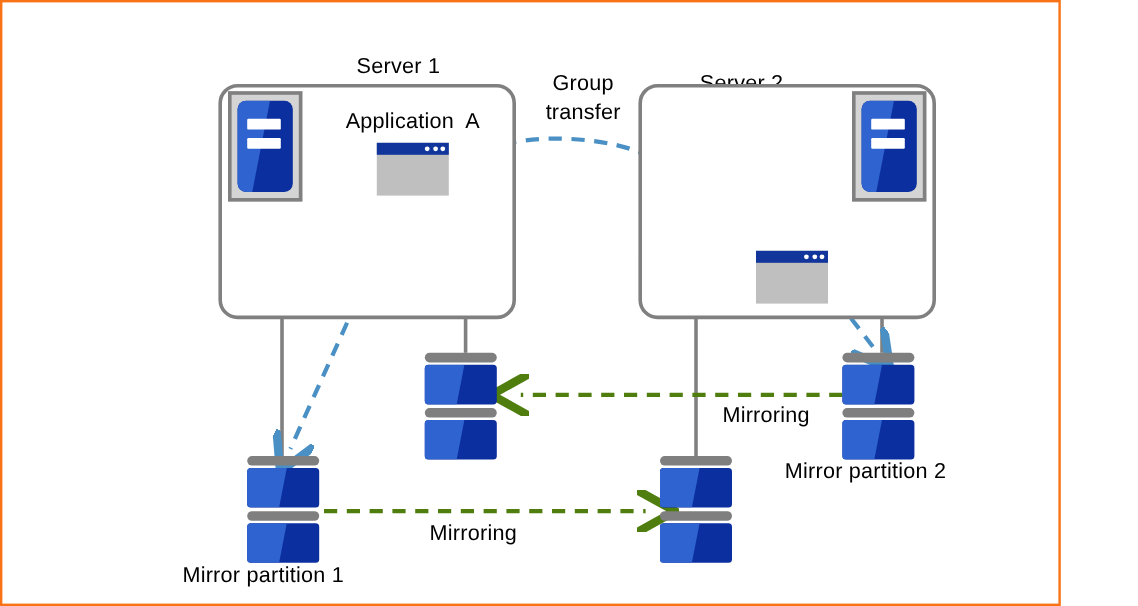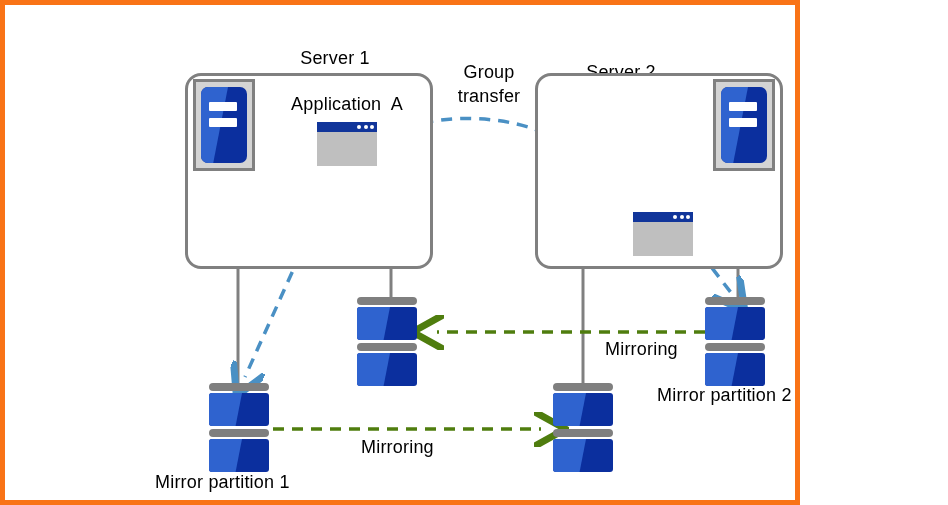--- a/index.html
+++ b/index.html
@@ -2,24 +2,24 @@
 <html><head>
 <meta charset="utf-8">
 <style>
   html, body {
     margin: 0;
     padding: 0;
     background: #ffffff;
   }
   #canvas {
     position: relative;
-    width: 800px;
+    width: 884px;
     height: 505px;
     background: #ffffff;
-    border: 5px solid #f97316;
+    border: 2px solid #f97316;
     box-sizing: border-box;
     overflow: hidden;
     font-family: "Liberation Sans", sans-serif;
   }
   .svg-layer {
     position: absolute;
     left: 0;
     top: 0;
     width: 948px;
     height: 505px;

